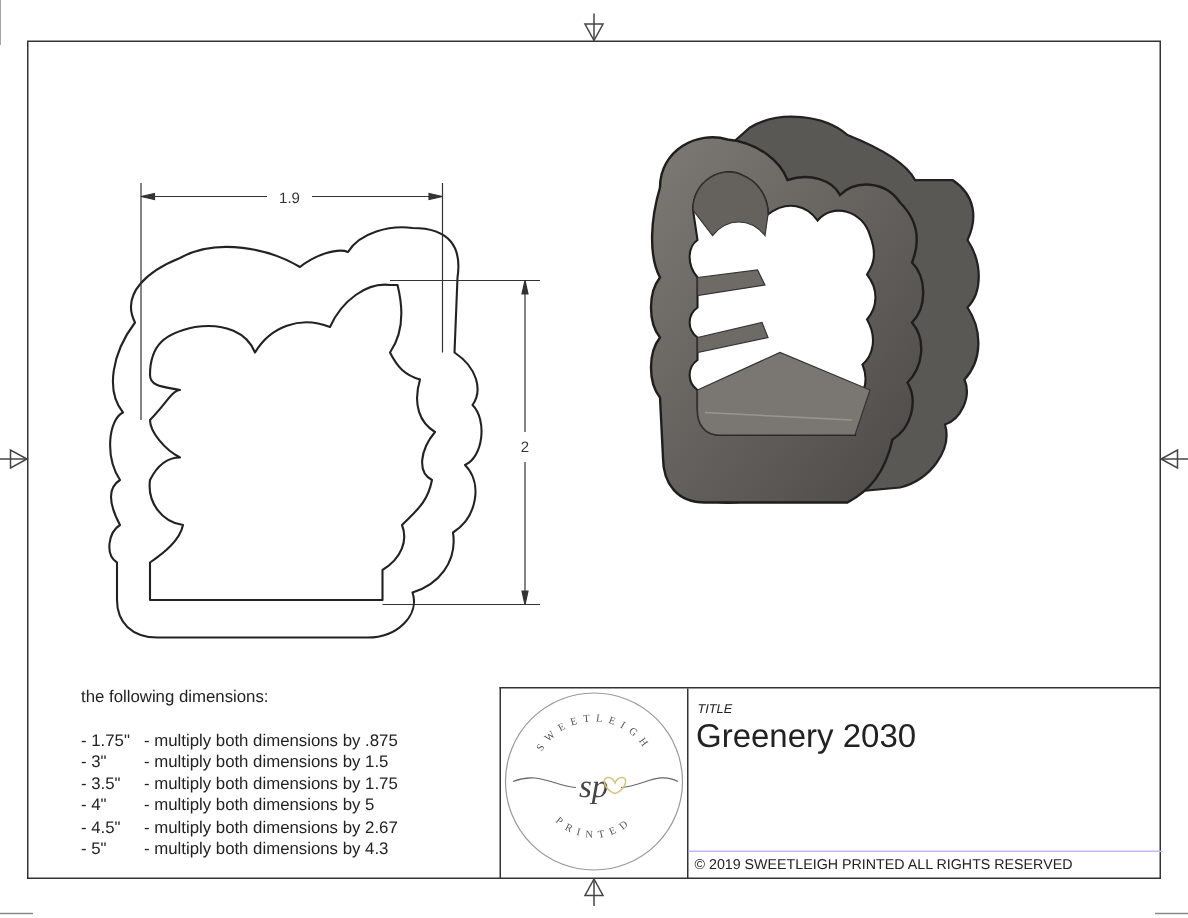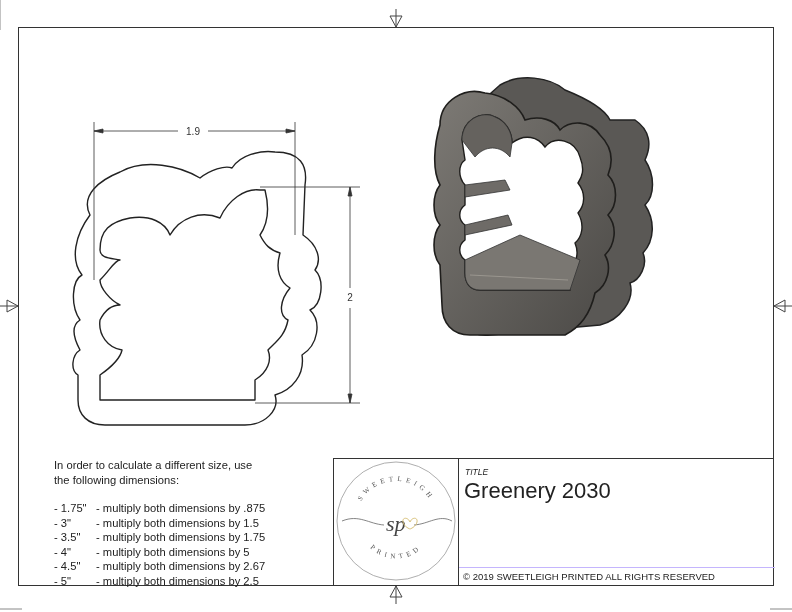--- a/index.html
+++ b/index.html
@@ -94,29 +94,28 @@
 
     <path d="M35,120 L75,115 L80,125 L35,132 Z" fill="#6e6b67" stroke="#333" stroke-width="0.8"></path>
     <path d="M35,160 L78,150 L82,160 L35,170 Z" fill="#6e6b67" stroke="#333" stroke-width="0.8"></path>
     <path d="M35,195 L90,170 L150,195 L140,225 L50,225 C40,225 35,218 35,208 Z" fill="#7a7772" stroke="#333" stroke-width="0.8"></path>
     <path d="M40,210 L138,215" stroke="#9a968f" stroke-width="1"></path>
     <path d="M32,75 C32,55 52,45 65,52 C75,56 82,66 82,78 L80,92 C70,80 55,80 45,92 Z" fill="#65625e" stroke="#333" stroke-width="0.8"></path>
   </svg>
 
   <div class="abs instructions">
     <div class="intro">
-      <div>In order to calculate a different size, use</div>
       <div>the following dimensions:</div>
     </div>
     <div class="row"><span class="size">- 1.75"</span><span>- multiply both dimensions by .875</span></div>
     <div class="row"><span class="size">- 3"</span><span>- multiply both dimensions by 1.5</span></div>
     <div class="row"><span class="size">- 3.5"</span><span>- multiply both dimensions by 1.75</span></div>
     <div class="row"><span class="size">- 4"</span><span>- multiply both dimensions by 5</span></div>
     <div class="row"><span class="size">- 4.5"</span><span>- multiply both dimensions by 2.67</span></div>
-    <div class="row"><span class="size">- 5"</span><span>- multiply both dimensions by 2.5</span></div>
+    <div class="row"><span class="size">- 5"</span><span>- multiply both dimensions by 4.3</span></div>
   </div>
 
   <div class="titleblock">
     <div class="logo-cell">
       <svg width="124" height="127" viewBox="0 0 124 127">
         <defs>
           <path id="arcTop" d="M22,62 A40,40 0 0 1 102,62"></path>
           <path id="arcBot" d="M30,80 A36,36 0 0 0 94,80"></path>
         </defs>
         <circle cx="62" cy="62" r="59" fill="none" stroke="#999" stroke-width="0.8"></circle>

